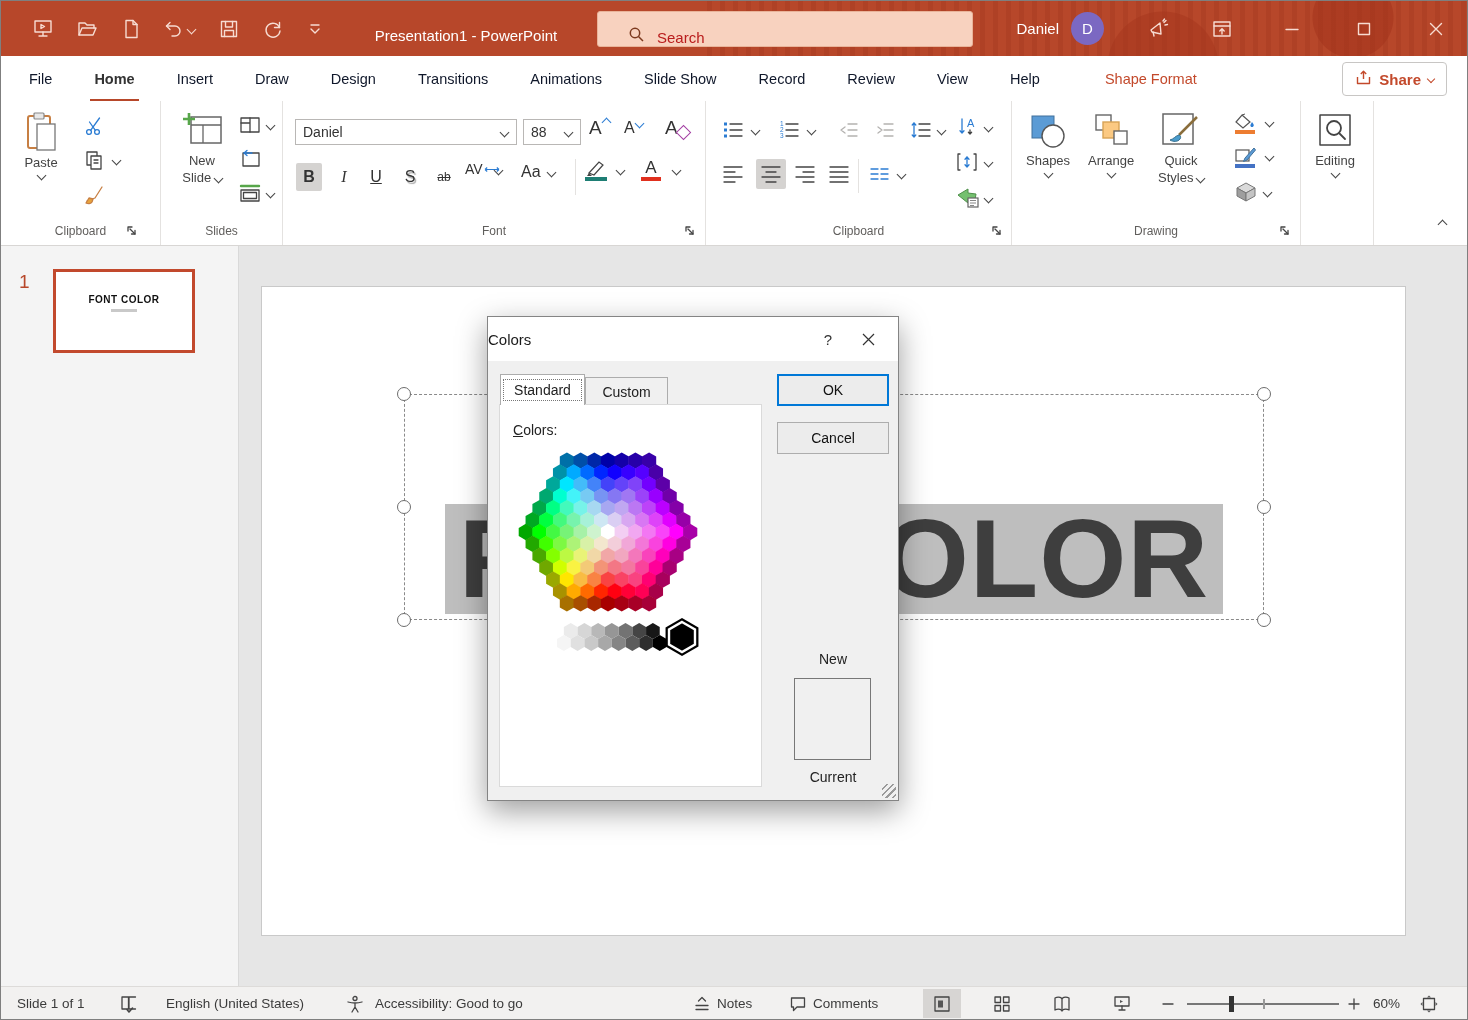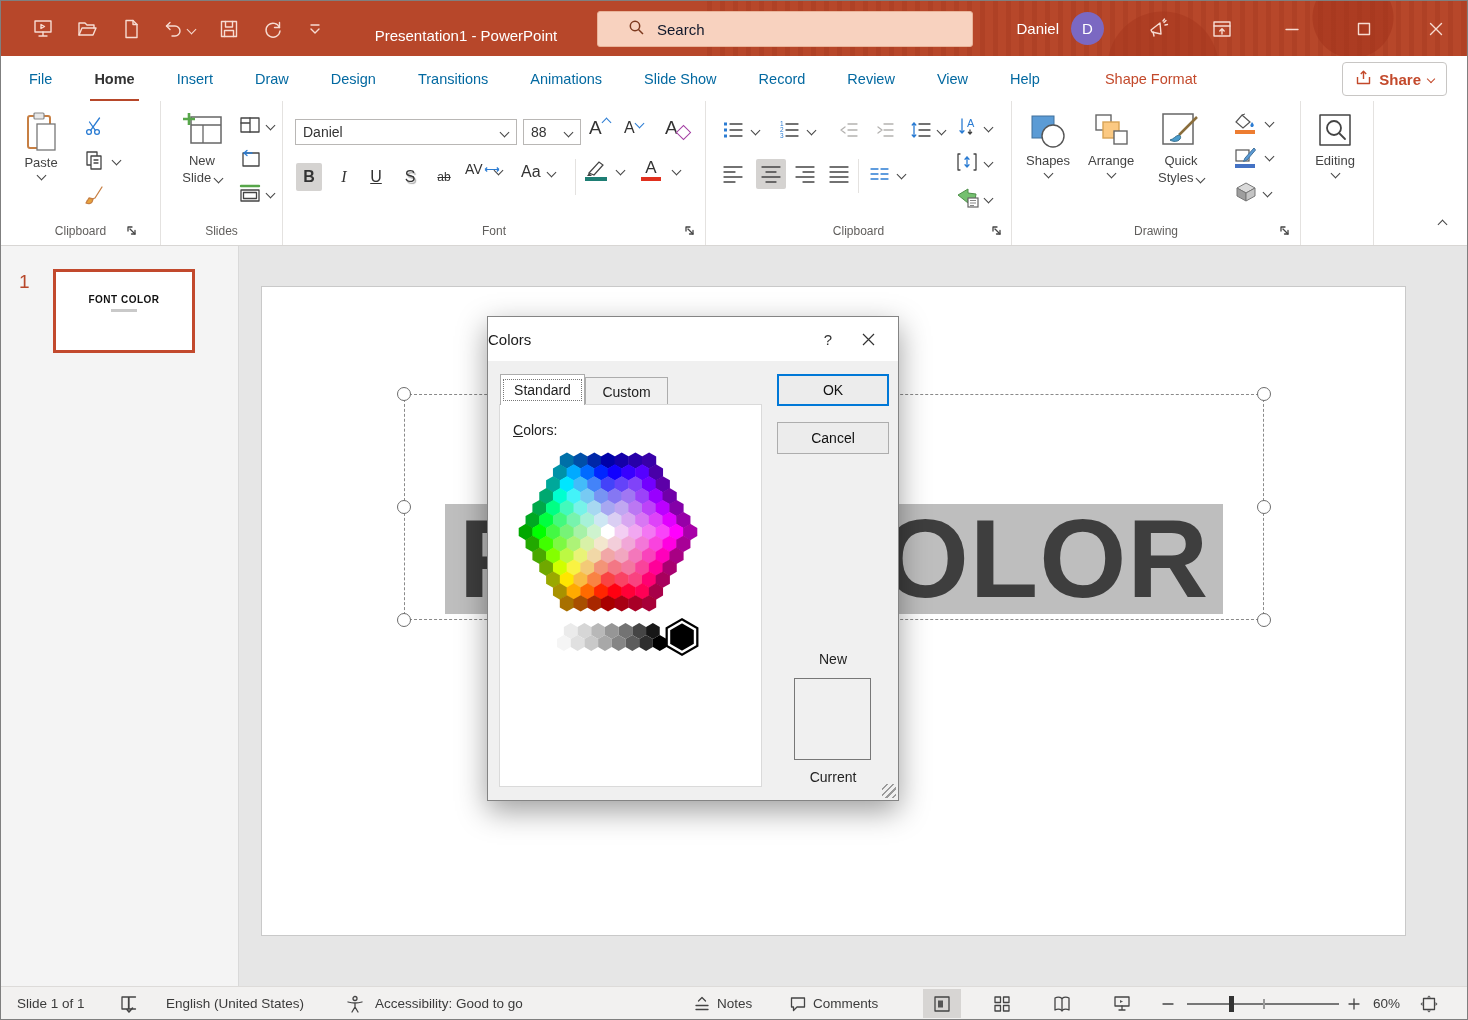--- a/index.html
+++ b/index.html
@@ -14,28 +14,28 @@
   #titlebar{position:absolute;left:0;top:0;width:100%;height:55px;background:#B7472A;}
   #titlebar-art{position:absolute;right:0;top:0;width:760px;height:55px;opacity:.5;
     background:
       radial-gradient(circle at 85% 30%, rgba(140,30,10,.5) 0 40px, transparent 41px),
       radial-gradient(circle at 60% 120%, rgba(140,30,10,.4) 0 55px, transparent 56px),
       repeating-linear-gradient(90deg, rgba(120,25,10,.25) 0 5px, transparent 5px 13px);}
   .qat-btn{position:absolute;top:14px;width:28px;height:28px;display:flex;align-items:center;justify-content:center;}
   #app-title{position:absolute;top:0;height:68px;left:340px;width:250px;display:flex;align-items:center;
     justify-content:center;color:#fff;font-size:15px;white-space:nowrap;}
   #searchbox{position:absolute;left:596px;top:10px;width:374px;height:34px;background:#F8D2BF;
-    border:1px solid #E9B49A;border-radius:3px;display:flex;align-items:center;color:#0f172a;font-size:15px;}
+    border:1px solid #E9B49A;border-radius:3px;display:flex;align-items:flex-end;color:#b91c1c;font-size:15px;}
   #user-name{position:absolute;right:408px;top:0;height:55px;display:flex;align-items:center;color:#fff;font-size:15px;}
   #avatar{position:absolute;left:1070px;top:11px;width:33px;height:33px;border-radius:50%;background:#7B68C2;
     color:#fff;display:flex;align-items:center;justify-content:center;font-size:15px;}
   .tb-ctl{position:absolute;top:0;height:55px;width:58px;display:flex;align-items:center;justify-content:center;}
   
   #menubar{position:absolute;left:0;top:55px;width:100%;height:45px;background:#fff;display:flex;align-items:center;}
-  .mtab{font-size:14.5px;color:#0369a1;padding:0 4px;margin:0 17px;height:41px;display:flex;align-items:center;white-space:nowrap;}
+  .mtab{font-size:14.5px;color:#0f172a;padding:0 4px;margin:0 17px;height:41px;display:flex;align-items:center;white-space:nowrap;}
   .mtab.active{color:#333;font-weight:bold;border-bottom:3px solid #B7472A;padding-top:3px;}
   .mtab.ctx{color:#C3492B;}
   #share-btn{position:absolute;right:20px;top:6px;height:32px;padding:0 12px;border:1px solid #C8C6C4;border-radius:4px;
     display:flex;align-items:center;gap:7px;color:#C3492B;font-size:15px;font-weight:bold;background:#fff;}
   
   #ribbon{position:absolute;left:0;top:100px;width:100%;height:145px;background:#fff;border-bottom:1px solid #D8D6D4;box-sizing:border-box;}
   .rgroup{position:absolute;top:0;height:144px;border-right:1px solid #E4E2E0;box-sizing:border-box;}
   .glabel{position:absolute;bottom:7px;left:0;right:0;text-align:center;font-size:12px;color:#605E5C;}
   .launcher{position:absolute;bottom:7px;width:14px;height:14px;}
   .bigbtn{position:absolute;top:10px;display:flex;flex-direction:column;align-items:center;gap:2px;}

